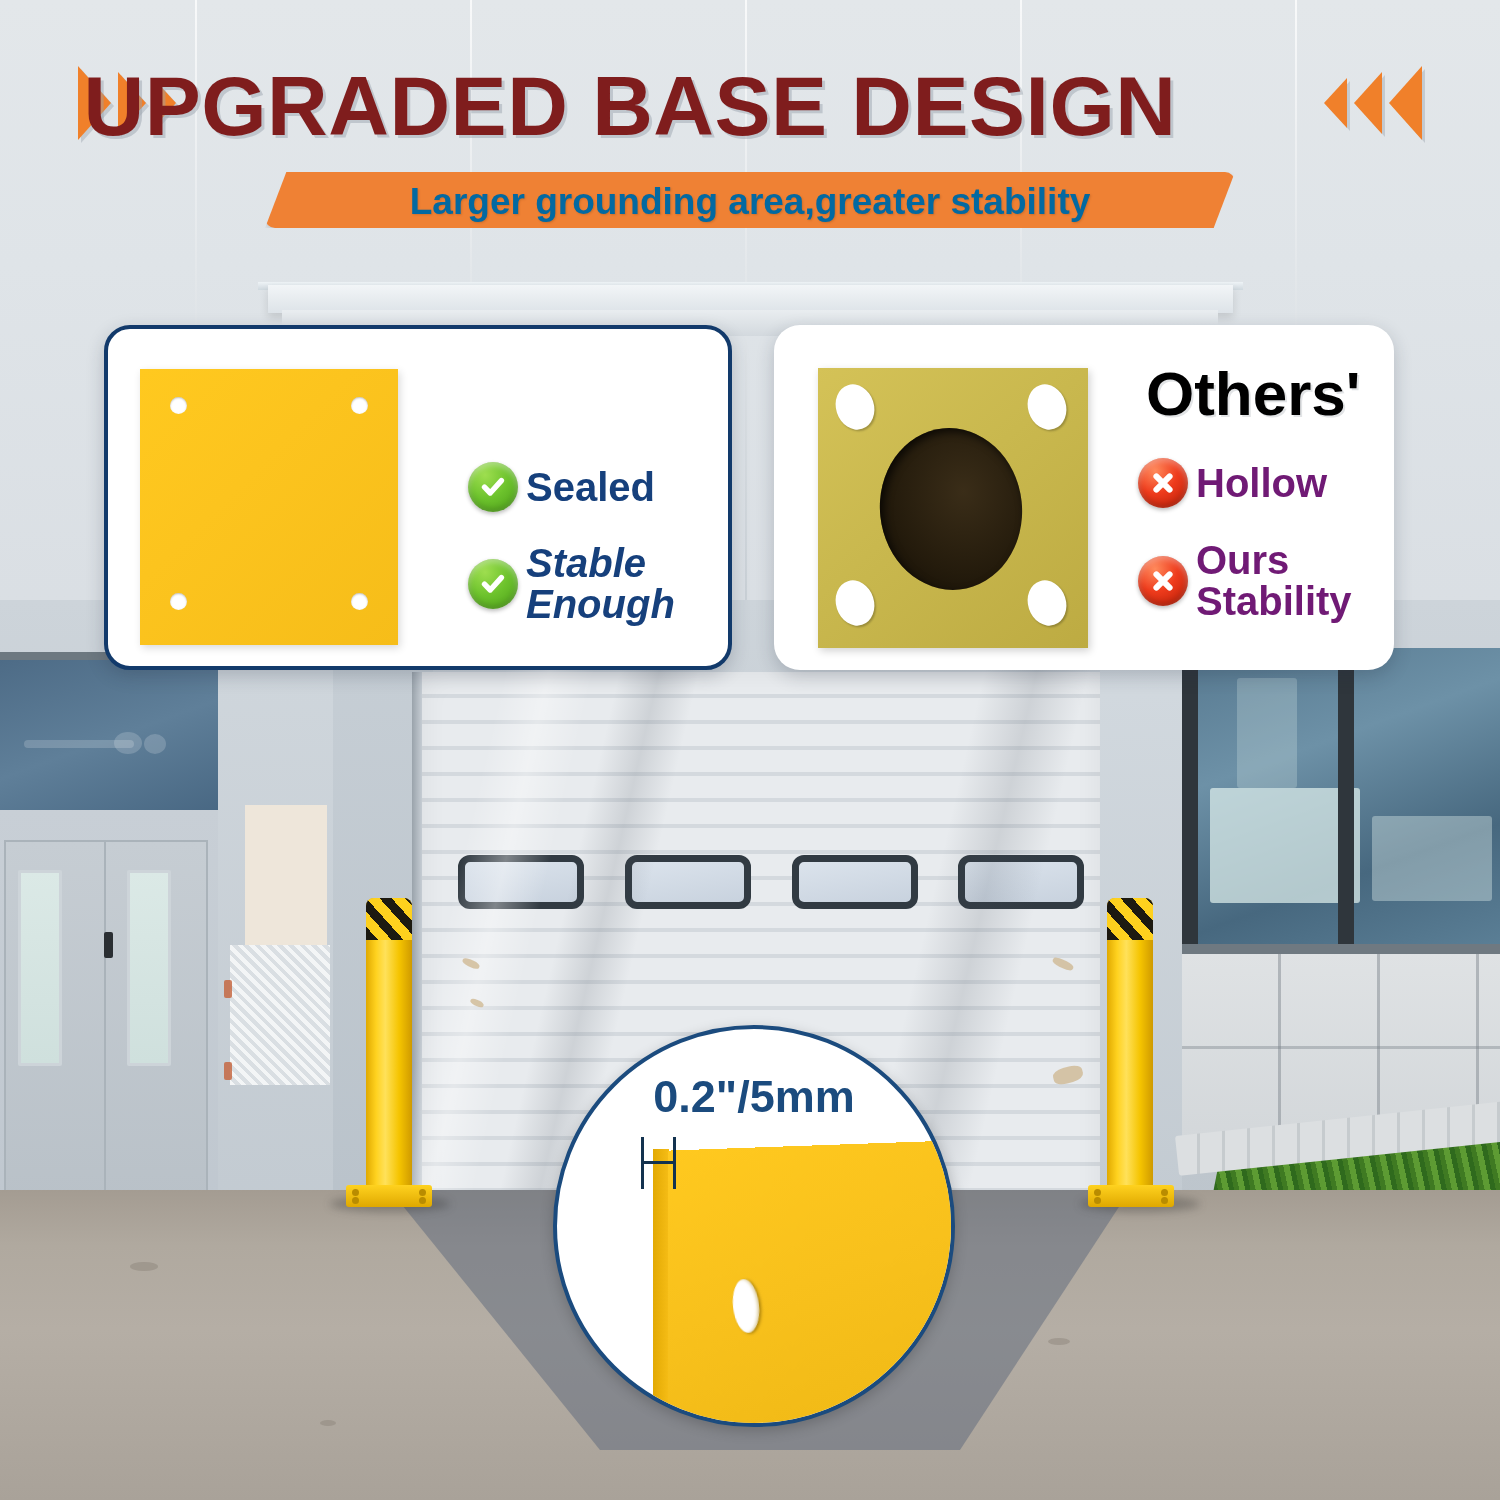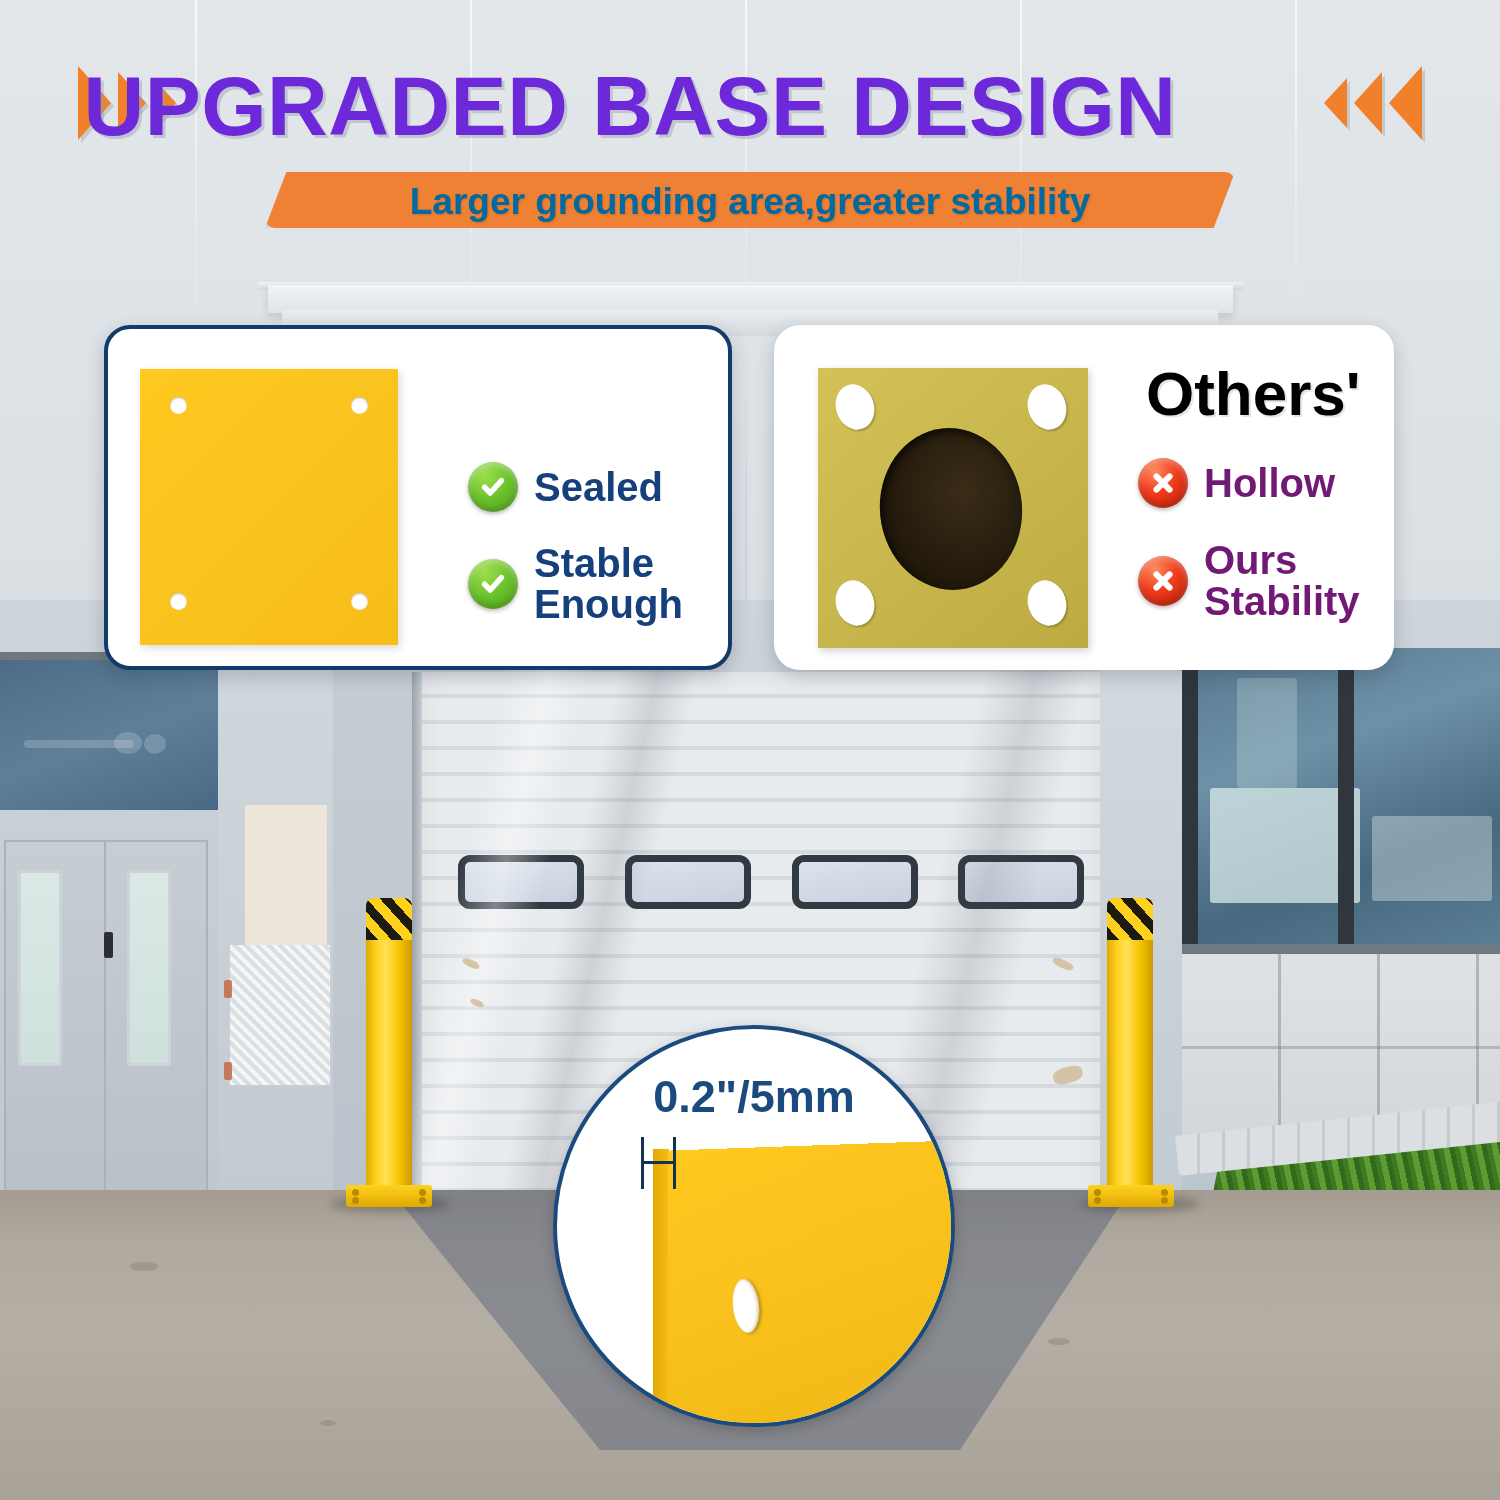--- a/index.html
+++ b/index.html
@@ -232,21 +232,21 @@
     position:absolute; left:0; top:1150px; width:1500px; height:320px;
     pointer-events:none;
   }
 
   
   .header{ position:absolute; left:0; top:0; width:1500px; height:250px; }
   .title{
     position:absolute; left:0; top:58px; width:1260px;
     text-align:center;
     font-size:84px; font-weight:bold; letter-spacing:.5px;
-    color:#6d28d9;
+    color:#7f1d1d;
     text-shadow: 3px 3px 0 rgba(150,160,170,.45);
     white-space:nowrap;
   }
   .chev-wrap{ position:absolute; top:66px; display:flex; align-items:center; gap:7px; }
   .chev{
     width:0; height:0; position:relative;
     filter: drop-shadow(3px 3px 0 rgba(150,160,170,.4));
   }
   .chev-r{
     border-top:  var(--h) solid transparent;
@@ -281,21 +281,21 @@
   }
   .card-ours{ left:104px; top:325px; width:628px; height:345px; border:4px solid #123a6b; box-sizing:border-box; }
   .card-others{ left:774px; top:325px; width:620px; height:345px; }
 
   .card-title{
     position:absolute; font-size:62px; font-weight:bold; white-space:nowrap;
   }
   .t-ours  { color:#16407c; text-shadow:2px 2px 0 rgba(160,170,180,.4); }
   .t-others{ color:#000000; text-shadow:2px 2px 0 rgba(190,195,200,.45); }
 
-  .feat{ position:absolute; display:flex; align-items:center; gap:16px; }
+  .feat{ position:absolute; display:flex; align-items:center; gap:8px; }
   .feat-label{
     font-size:40px; font-weight:bold; line-height:1.02; white-space:pre-line;
   }
   .lbl-ok { color:#16407c; }
   .lbl-no { color:#701a75; }
 
   .badge{
     width:50px; height:50px; border-radius:50%; flex:0 0 auto;
     display:flex; align-items:center; justify-content:center;
     position:relative;
@@ -514,21 +514,21 @@
 
   <div class="feat" style="left:468px; top:462px;">
     <div class="badge badge-ok">
       <svg width="30" height="30" viewBox="0 0 30 30" aria-hidden="true">
         <path d="M6.5 15.2 L12.2 21 L23.4 8.6" fill="none" stroke="#ffffff" stroke-width="5.4" stroke-linecap="round" stroke-linejoin="round"></path>
       </svg>
     </div>
     <div class="feat-label lbl-ok">Sealed</div>
   </div>
 
-  <div class="feat" style="left:468px; top:543px;">
+  <div class="feat" style="left:468px; top:543px;font-style:italic;">
     <div class="badge badge-ok">
       <svg width="30" height="30" viewBox="0 0 30 30" aria-hidden="true">
         <path d="M6.5 15.2 L12.2 21 L23.4 8.6" fill="none" stroke="#ffffff" stroke-width="5.4" stroke-linecap="round" stroke-linejoin="round"></path>
       </svg>
     </div>
     <div class="feat-label lbl-ok">Stable
 Enough</div>
   </div>
 
   <div class="card card-others"></div>

